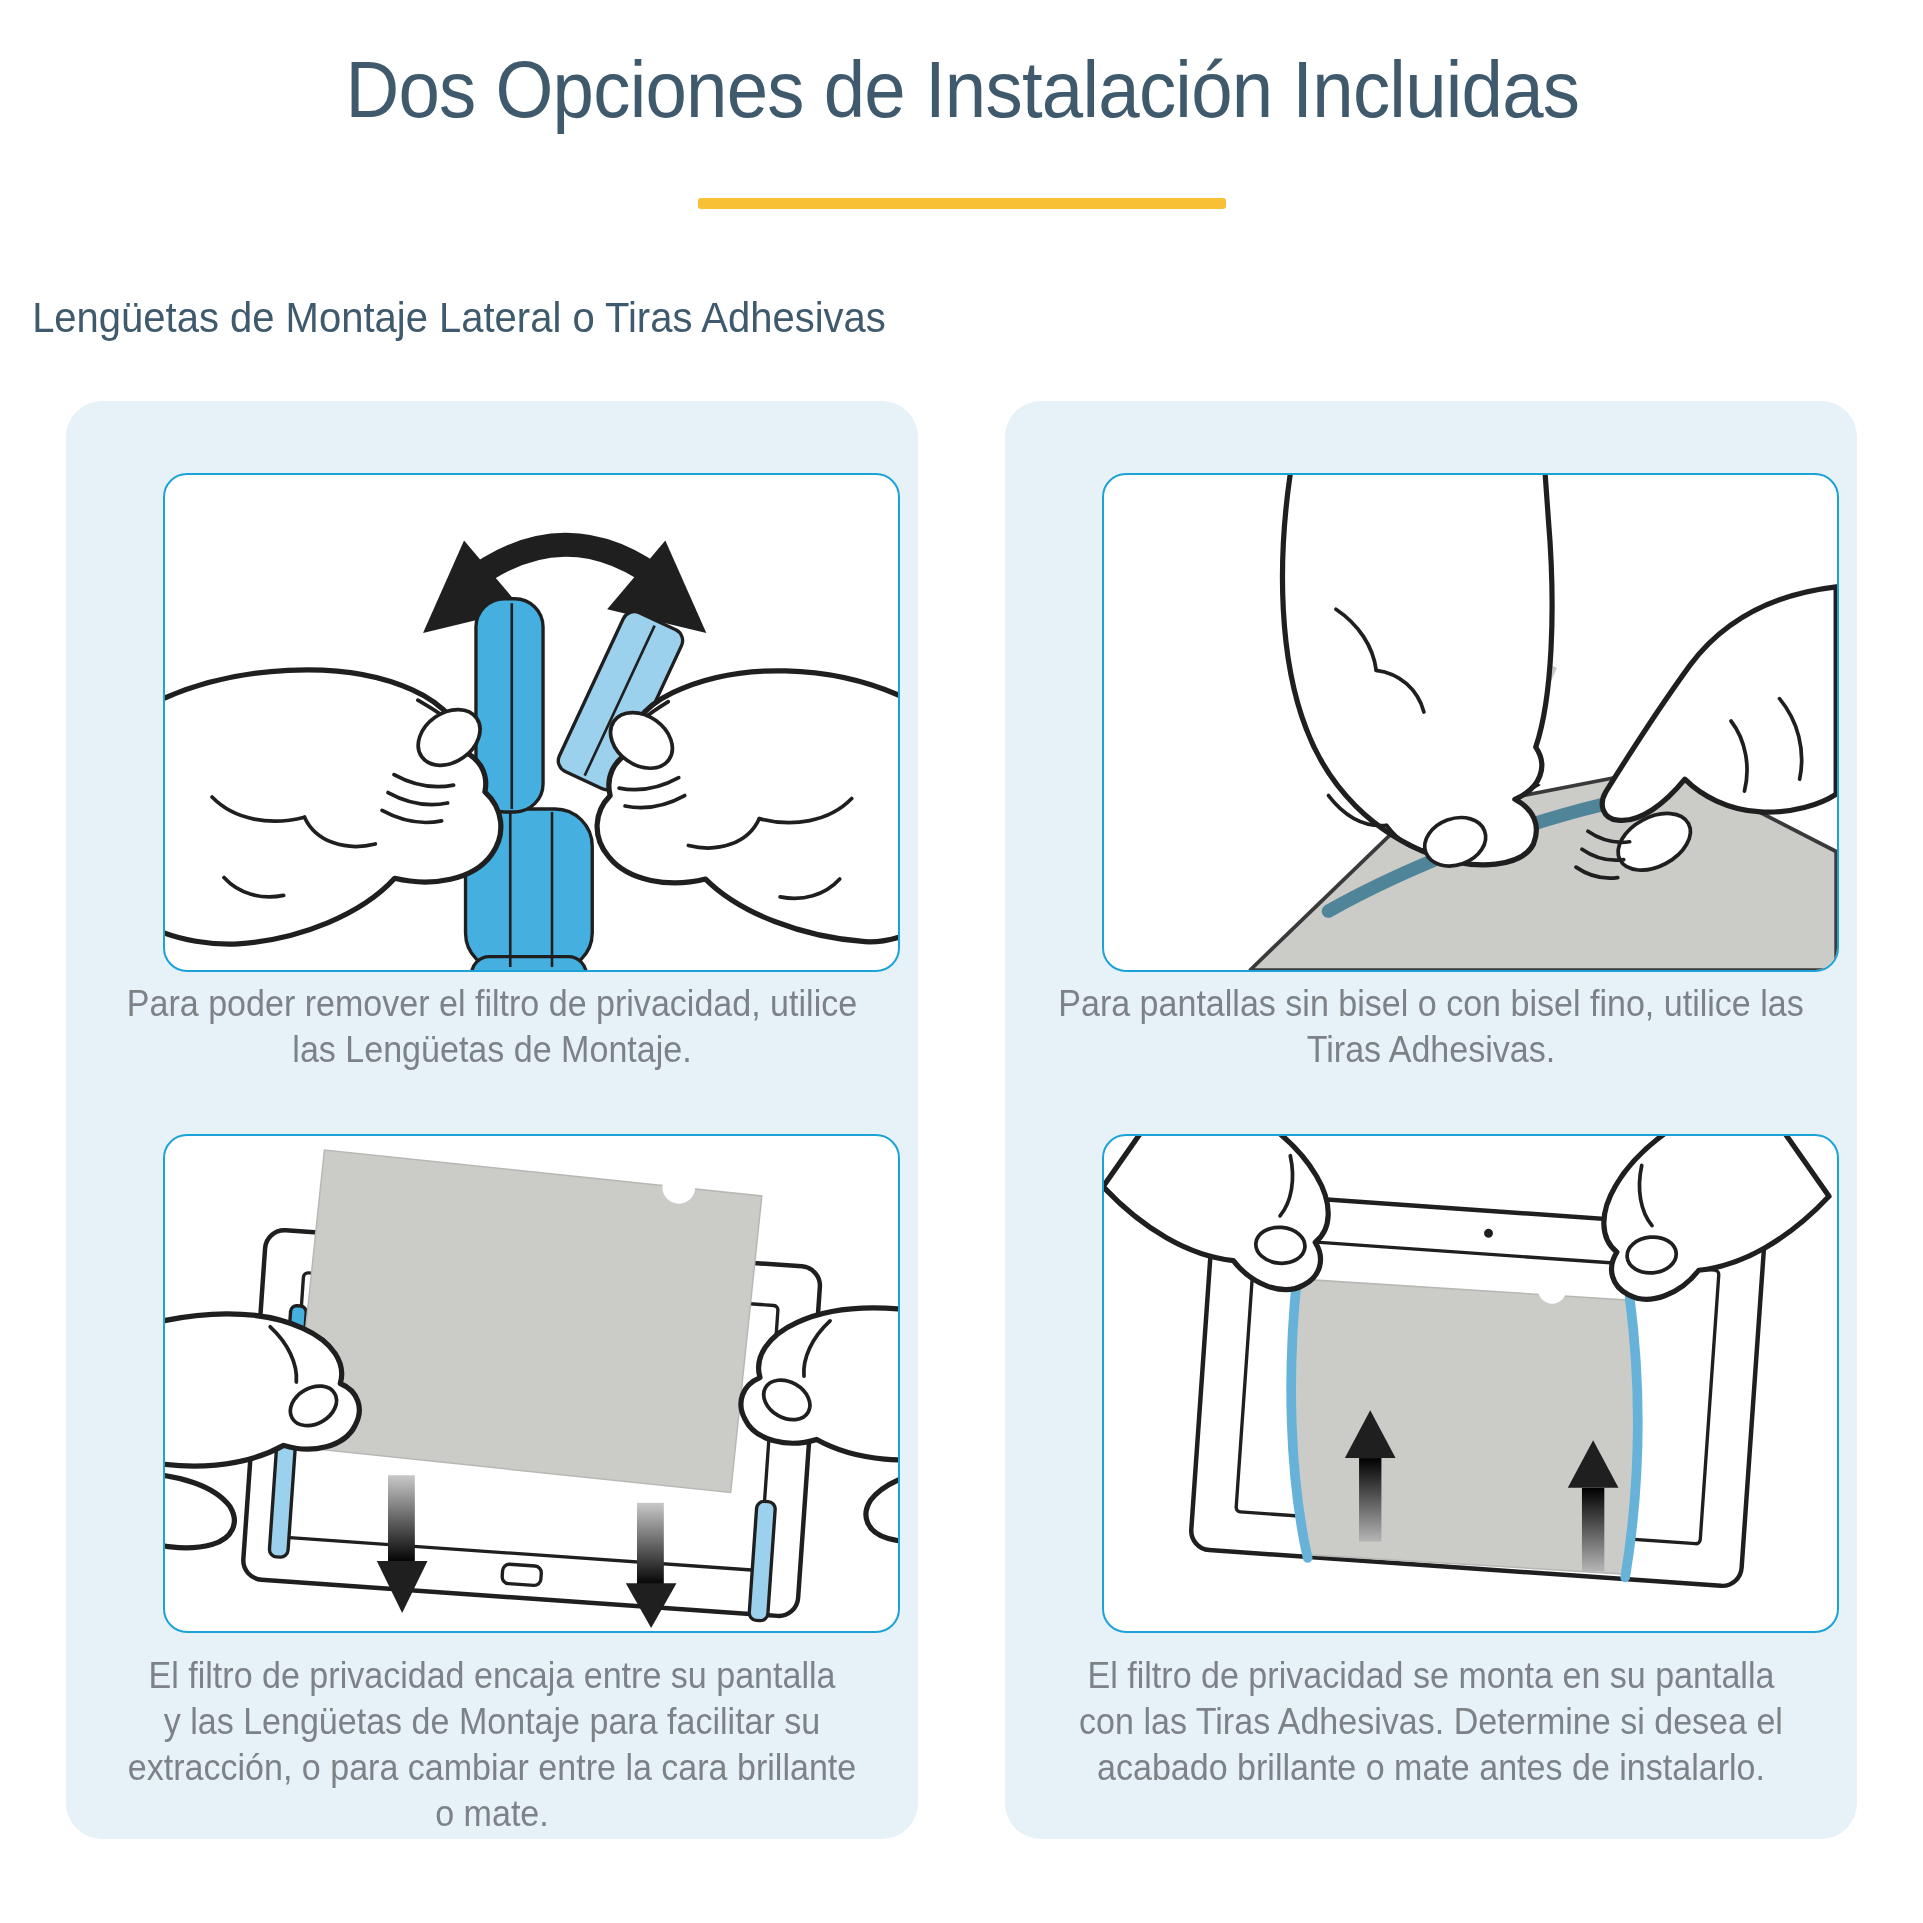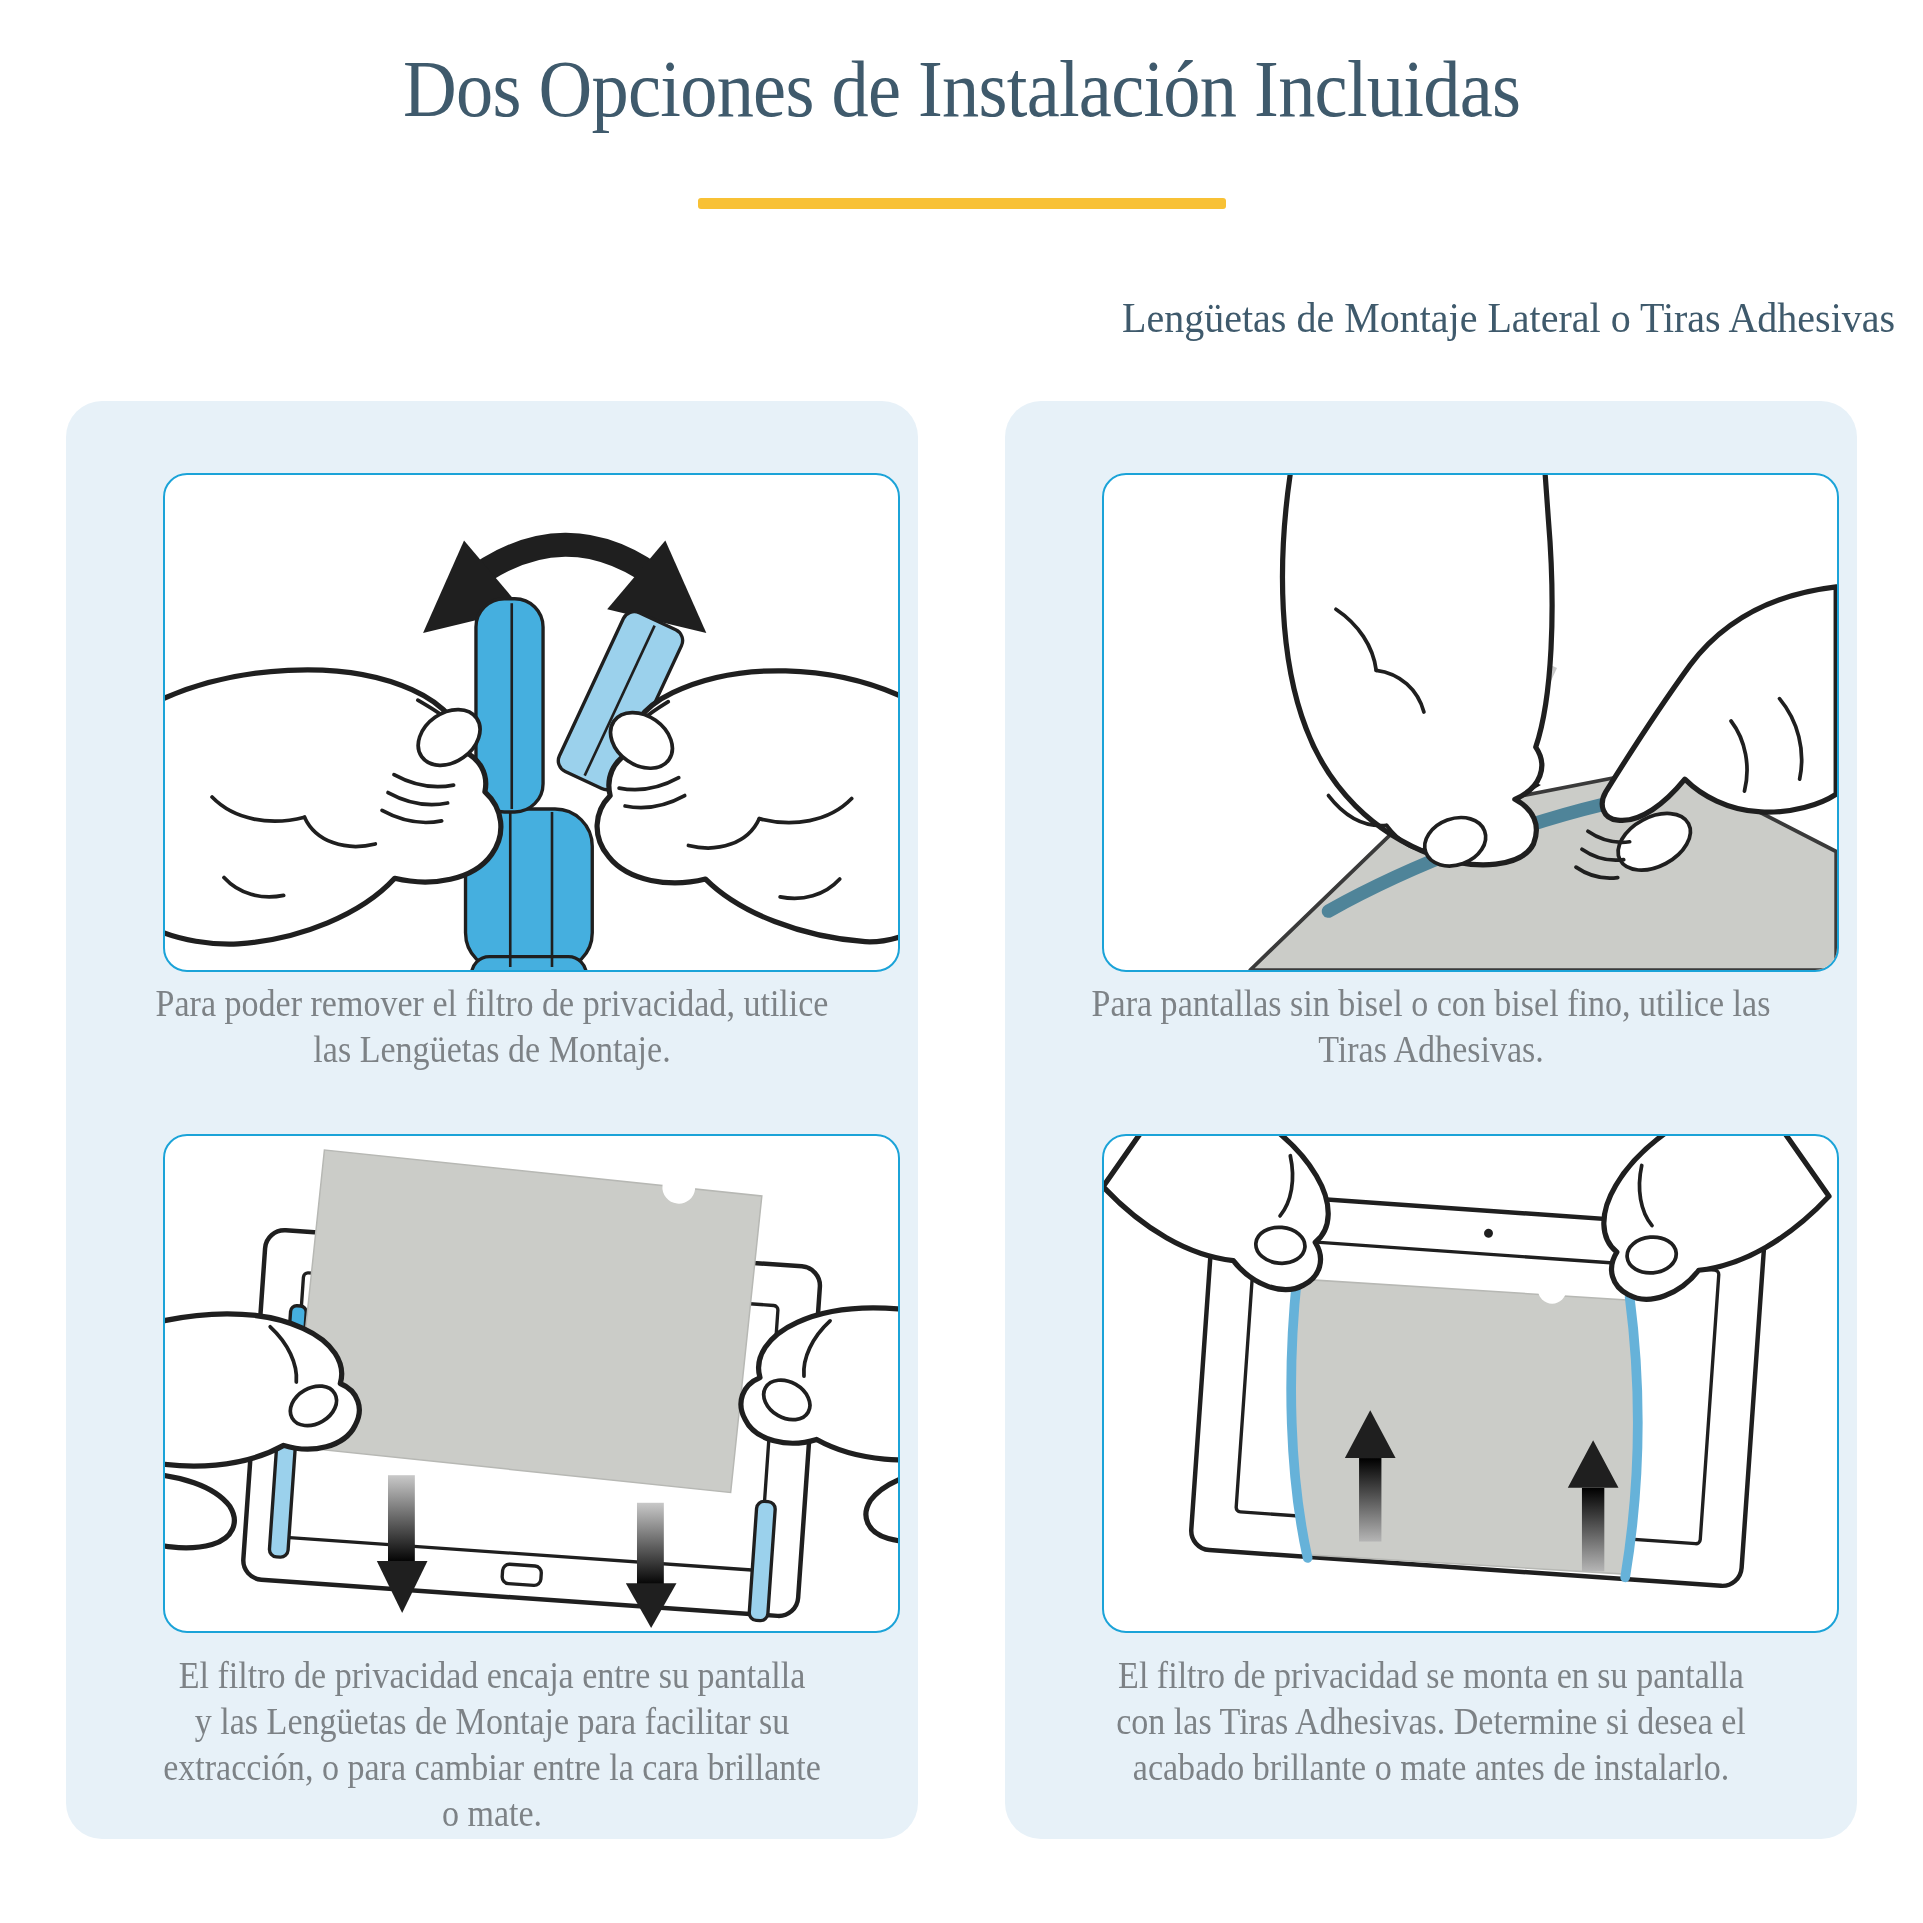--- a/index.html
+++ b/index.html
@@ -5,27 +5,27 @@
   :root{
     --heading:#3F5A6C; --caption:#7D8286; --divider:#F8C135;
     --containerBg:#E7F1F8; --panelBorder:#1BA3D8;
     --tabBlue:#45AFDF; --tabBlueLight:#9BD1EC;
     --stripTeal:#4F8499; --stripBlue:#66B2D9;
     --filterGray:#CBCCC8; --outline:#1F1F1F;
   }
   *{box-sizing:border-box}
   html,body{margin:0;padding:0;background:#fff}
   .page{position:relative;width:1924px;height:1924px;background:#fff;overflow:hidden;
-        font-family:Liberation Serif, serif;}
+        font-family:Liberation Sans, sans-serif;}
   .title-wrap{position:absolute;top:44px;left:0;width:100%;text-align:center}
   .title{display:inline-block;font-size:80px;font-weight:300;color:var(--heading);
          letter-spacing:-0.8px;transform:scaleX(.93);transform-origin:center;white-space:nowrap}
   .divider{position:absolute;top:198px;left:50%;transform:translateX(-50%);
            width:528px;height:11.3px;border-radius:3px;background:var(--divider)}
-  .subtitle-wrap{position:absolute;top:293px;left:0;width:100%;text-align:right}
+  .subtitle-wrap{position:absolute;top:293px;left:0;width:100%;text-align:left}
   .subtitle{display:inline-block;font-size:43px;font-weight:400;color:var(--heading);
             transform:scaleX(.93);transform-origin:center;white-space:nowrap}
   .col{position:absolute;top:401px;width:852px;height:1438px;
        background:var(--containerBg);border-radius:36px}
   .col.left{left:66px}
   .col.right{left:1005px}
   .panel{position:absolute;left:57px;width:737px;height:499px;background:#fff;
          border:2.3px solid var(--panelBorder);border-radius:24px;overflow:hidden}
   .panel.p1{top:60px}
   .panel.p2{top:721px}

